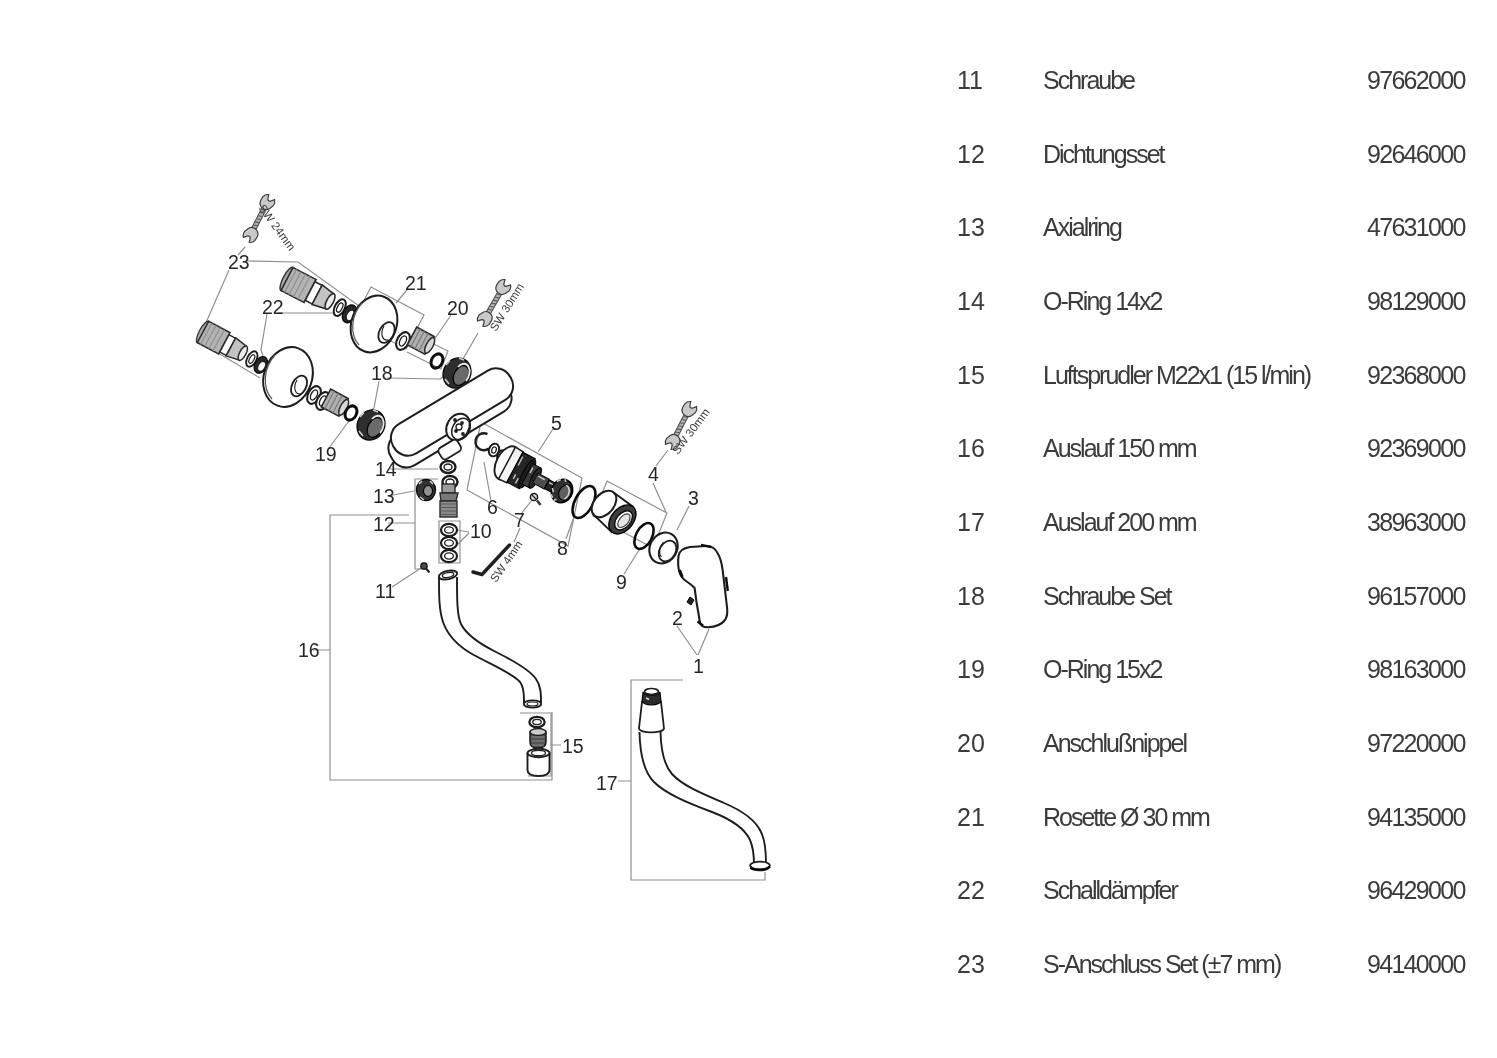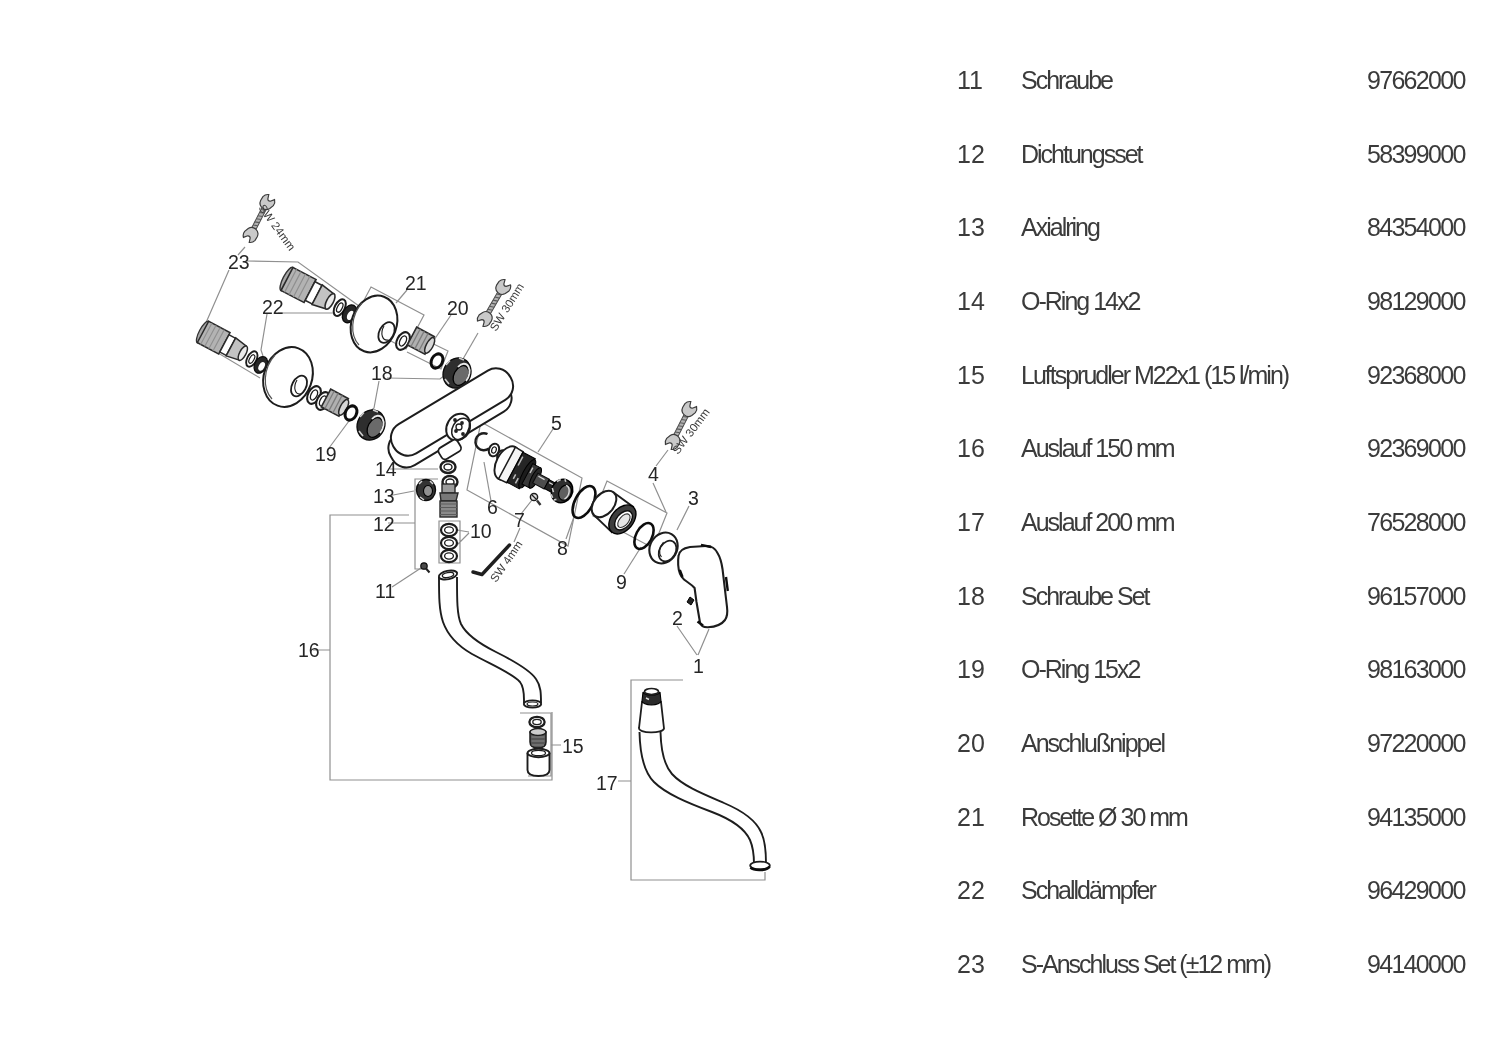--- a/index.html
+++ b/index.html
@@ -1,44 +1,44 @@
 <!DOCTYPE html>
 <html><head>
 <meta charset="utf-8">
 <style>
 html,body{margin:0;padding:0;background:#ffffff;}
 #page{position:relative;width:1497px;height:1058px;background:#fff;overflow:hidden;font-family:"Liberation Sans",sans-serif;}
 #diagram{position:absolute;left:0;top:0;}
 .row{position:absolute;white-space:nowrap;color:#3b3b3b;font-size:25px;line-height:25px;}
 .num{position:absolute;left:957px;}
-.nm{position:absolute;left:1021px;letter-spacing:-2.0px;}
+.nm{position:absolute;left:1043px;letter-spacing:-2.0px;}
 .cd{position:absolute;left:1367px;letter-spacing:-1.7px;}
 </style>
 </head>
 <body>
 <div id="page">
 
 <div id="table">
 
 <div class="row" style="top:68px">
         <span class="num">11</span>
         <span class="nm">Schraube</span>
         <span class="cd">97662000</span>
       </div>
 
 <div class="row" style="top:142px">
         <span class="num">12</span>
         <span class="nm">Dichtungsset</span>
-        <span class="cd">58399000</span>
+        <span class="cd">92646000</span>
       </div>
 
 <div class="row" style="top:215px">
         <span class="num">13</span>
         <span class="nm">Axialring</span>
-        <span class="cd">84354000</span>
+        <span class="cd">47631000</span>
       </div>
 
 <div class="row" style="top:289px">
         <span class="num">14</span>
         <span class="nm">O-Ring 14x2</span>
         <span class="cd">98129000</span>
       </div>
 
 <div class="row" style="top:363px">
         <span class="num">15</span>
@@ -48,21 +48,21 @@
 
 <div class="row" style="top:436px">
         <span class="num">16</span>
         <span class="nm">Auslauf 150 mm</span>
         <span class="cd">92369000</span>
       </div>
 
 <div class="row" style="top:510px">
         <span class="num">17</span>
         <span class="nm">Auslauf 200 mm</span>
-        <span class="cd">76528000</span>
+        <span class="cd">38963000</span>
       </div>
 
 <div class="row" style="top:584px">
         <span class="num">18</span>
         <span class="nm">Schraube Set</span>
         <span class="cd">96157000</span>
       </div>
 
 <div class="row" style="top:657px">
         <span class="num">19</span>
@@ -83,21 +83,21 @@
       </div>
 
 <div class="row" style="top:878px">
         <span class="num">22</span>
         <span class="nm">Schalldämpfer</span>
         <span class="cd">96429000</span>
       </div>
 
 <div class="row" style="top:952px">
         <span class="num">23</span>
-        <span class="nm">S-Anschluss Set (±12 mm)</span>
+        <span class="nm">S-Anschluss Set (±7 mm)</span>
         <span class="cd">94140000</span>
       </div>
 </div>
 
 <svg id="diagram" width="1497" height="1058" viewBox="0 0 1497 1058">
 <g id="boxes" fill="none" stroke="#909090" stroke-width="1.2">
 
 <path d="M246,261 L298,262 L359,306 M229,270 L198,341 L260,378"></path>
 
 <path d="M371,287 L424,315 L406,349 L353,321 Z"></path>

